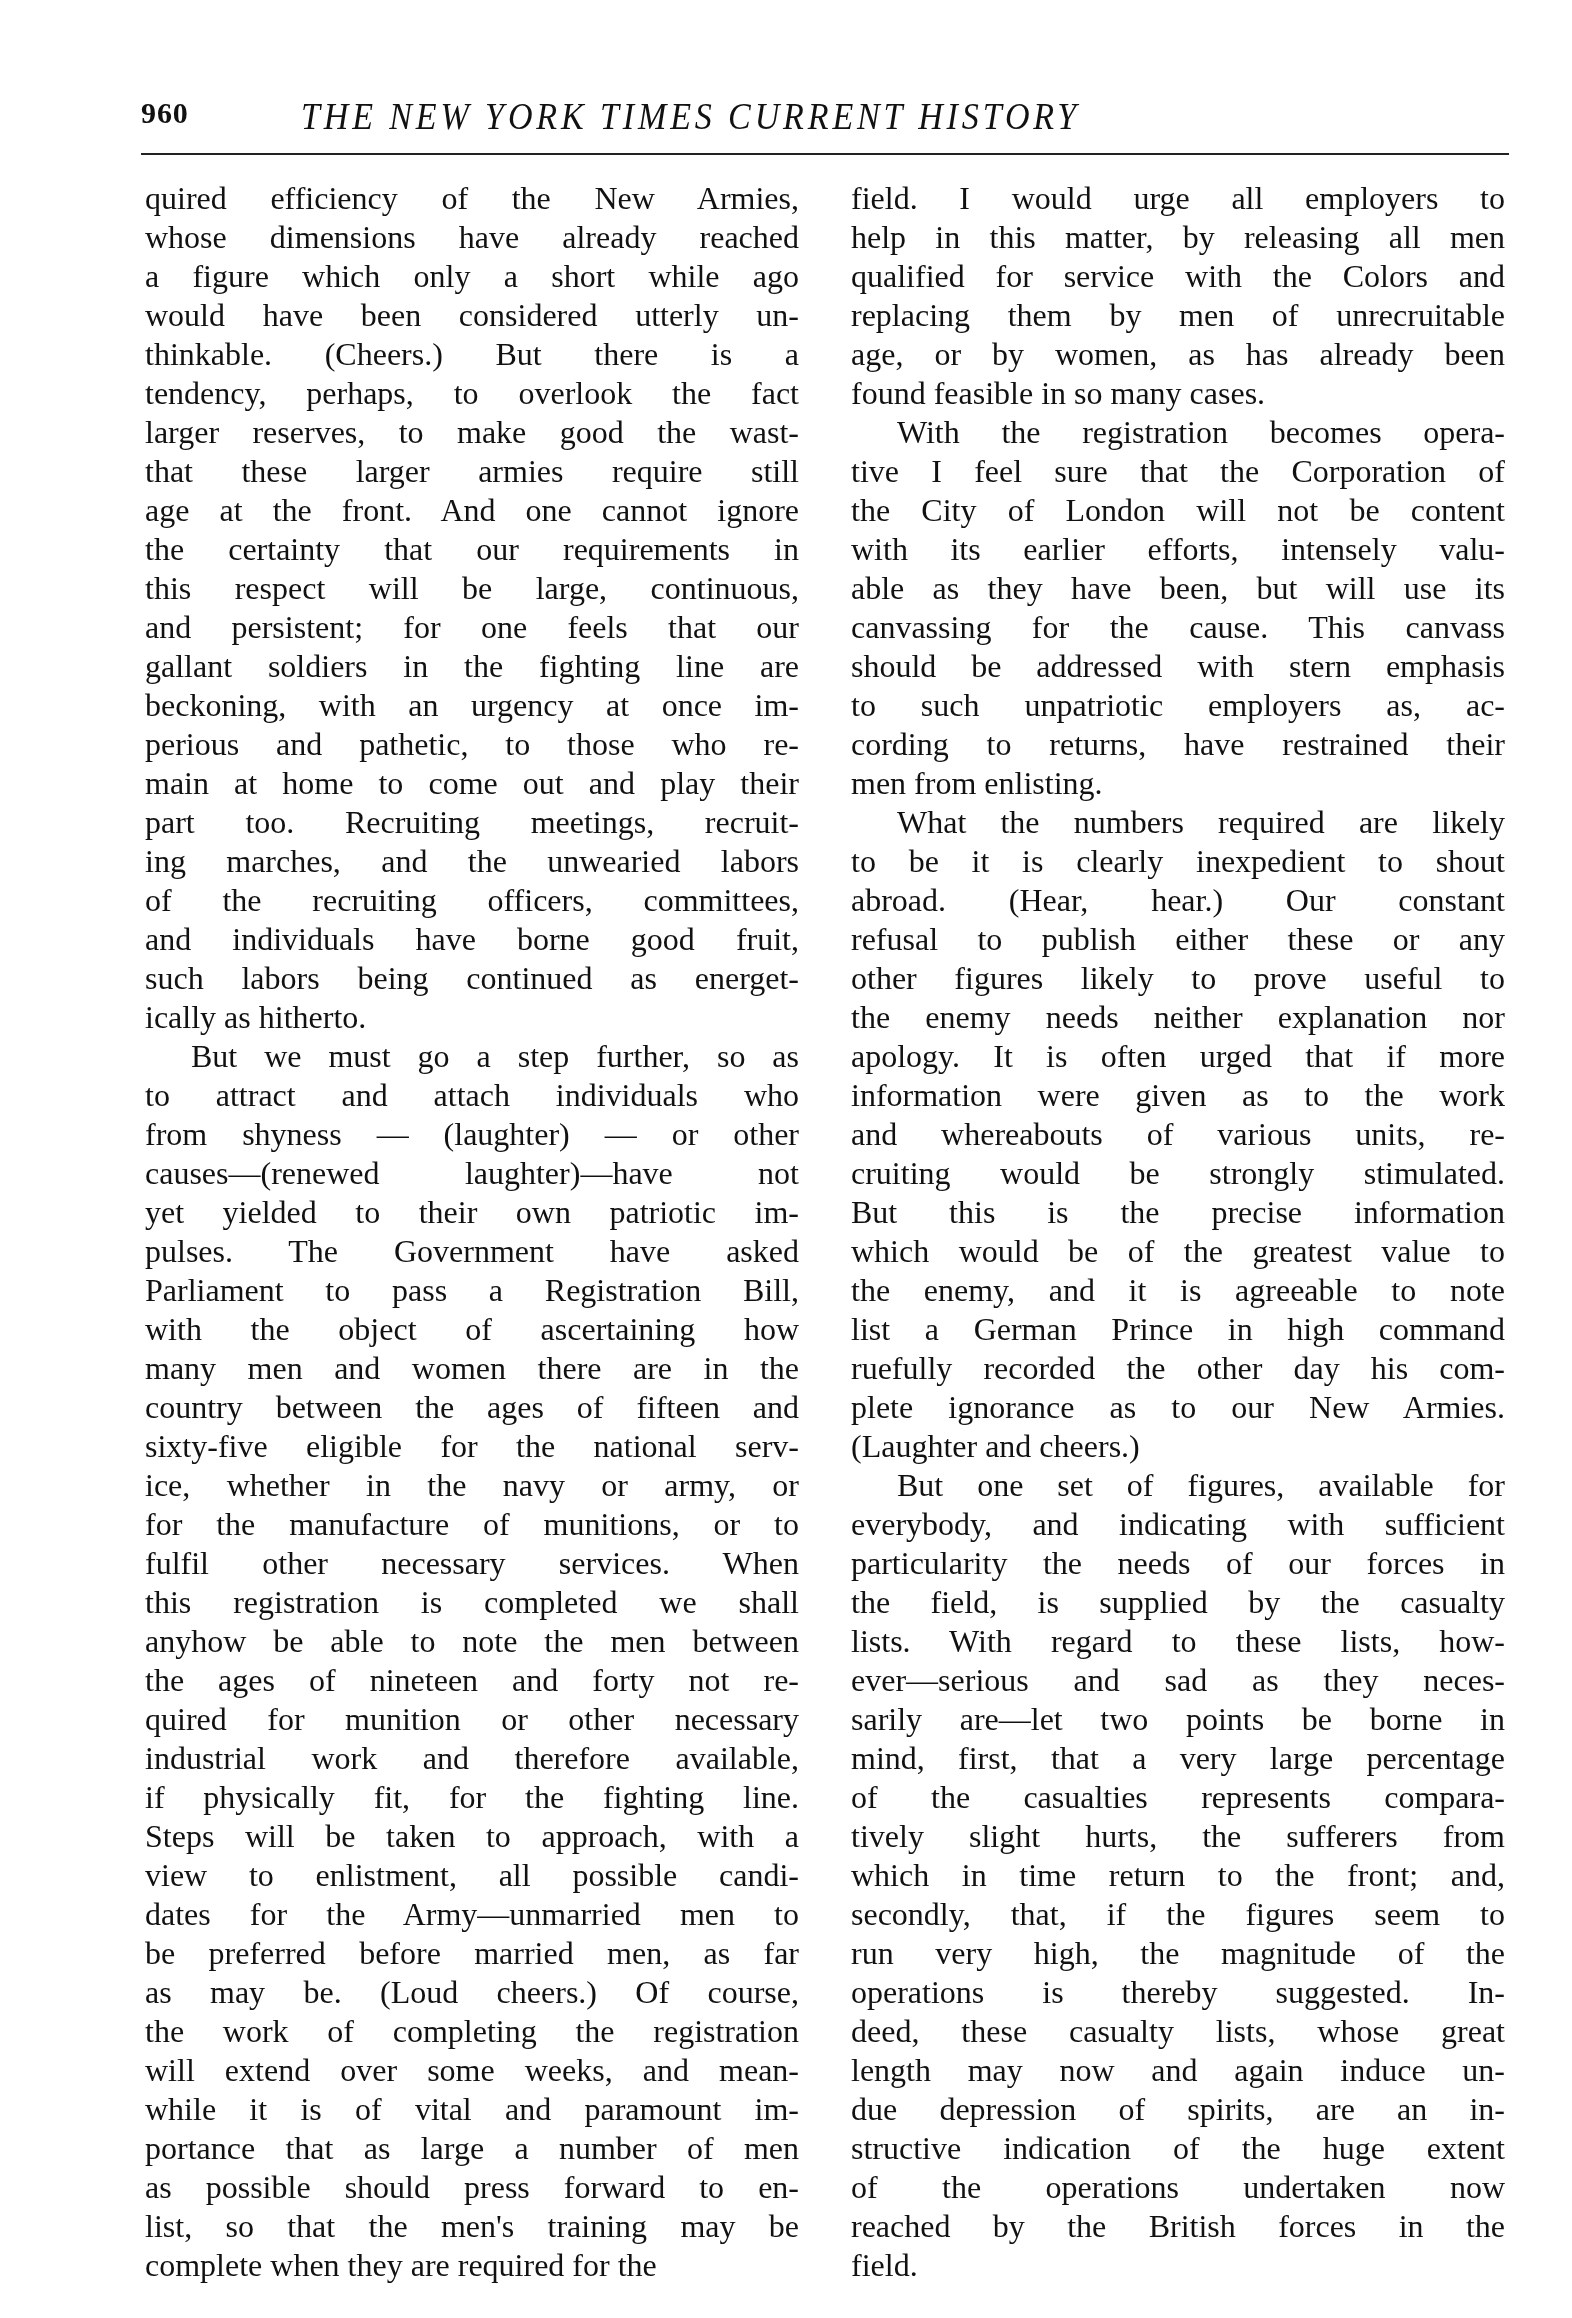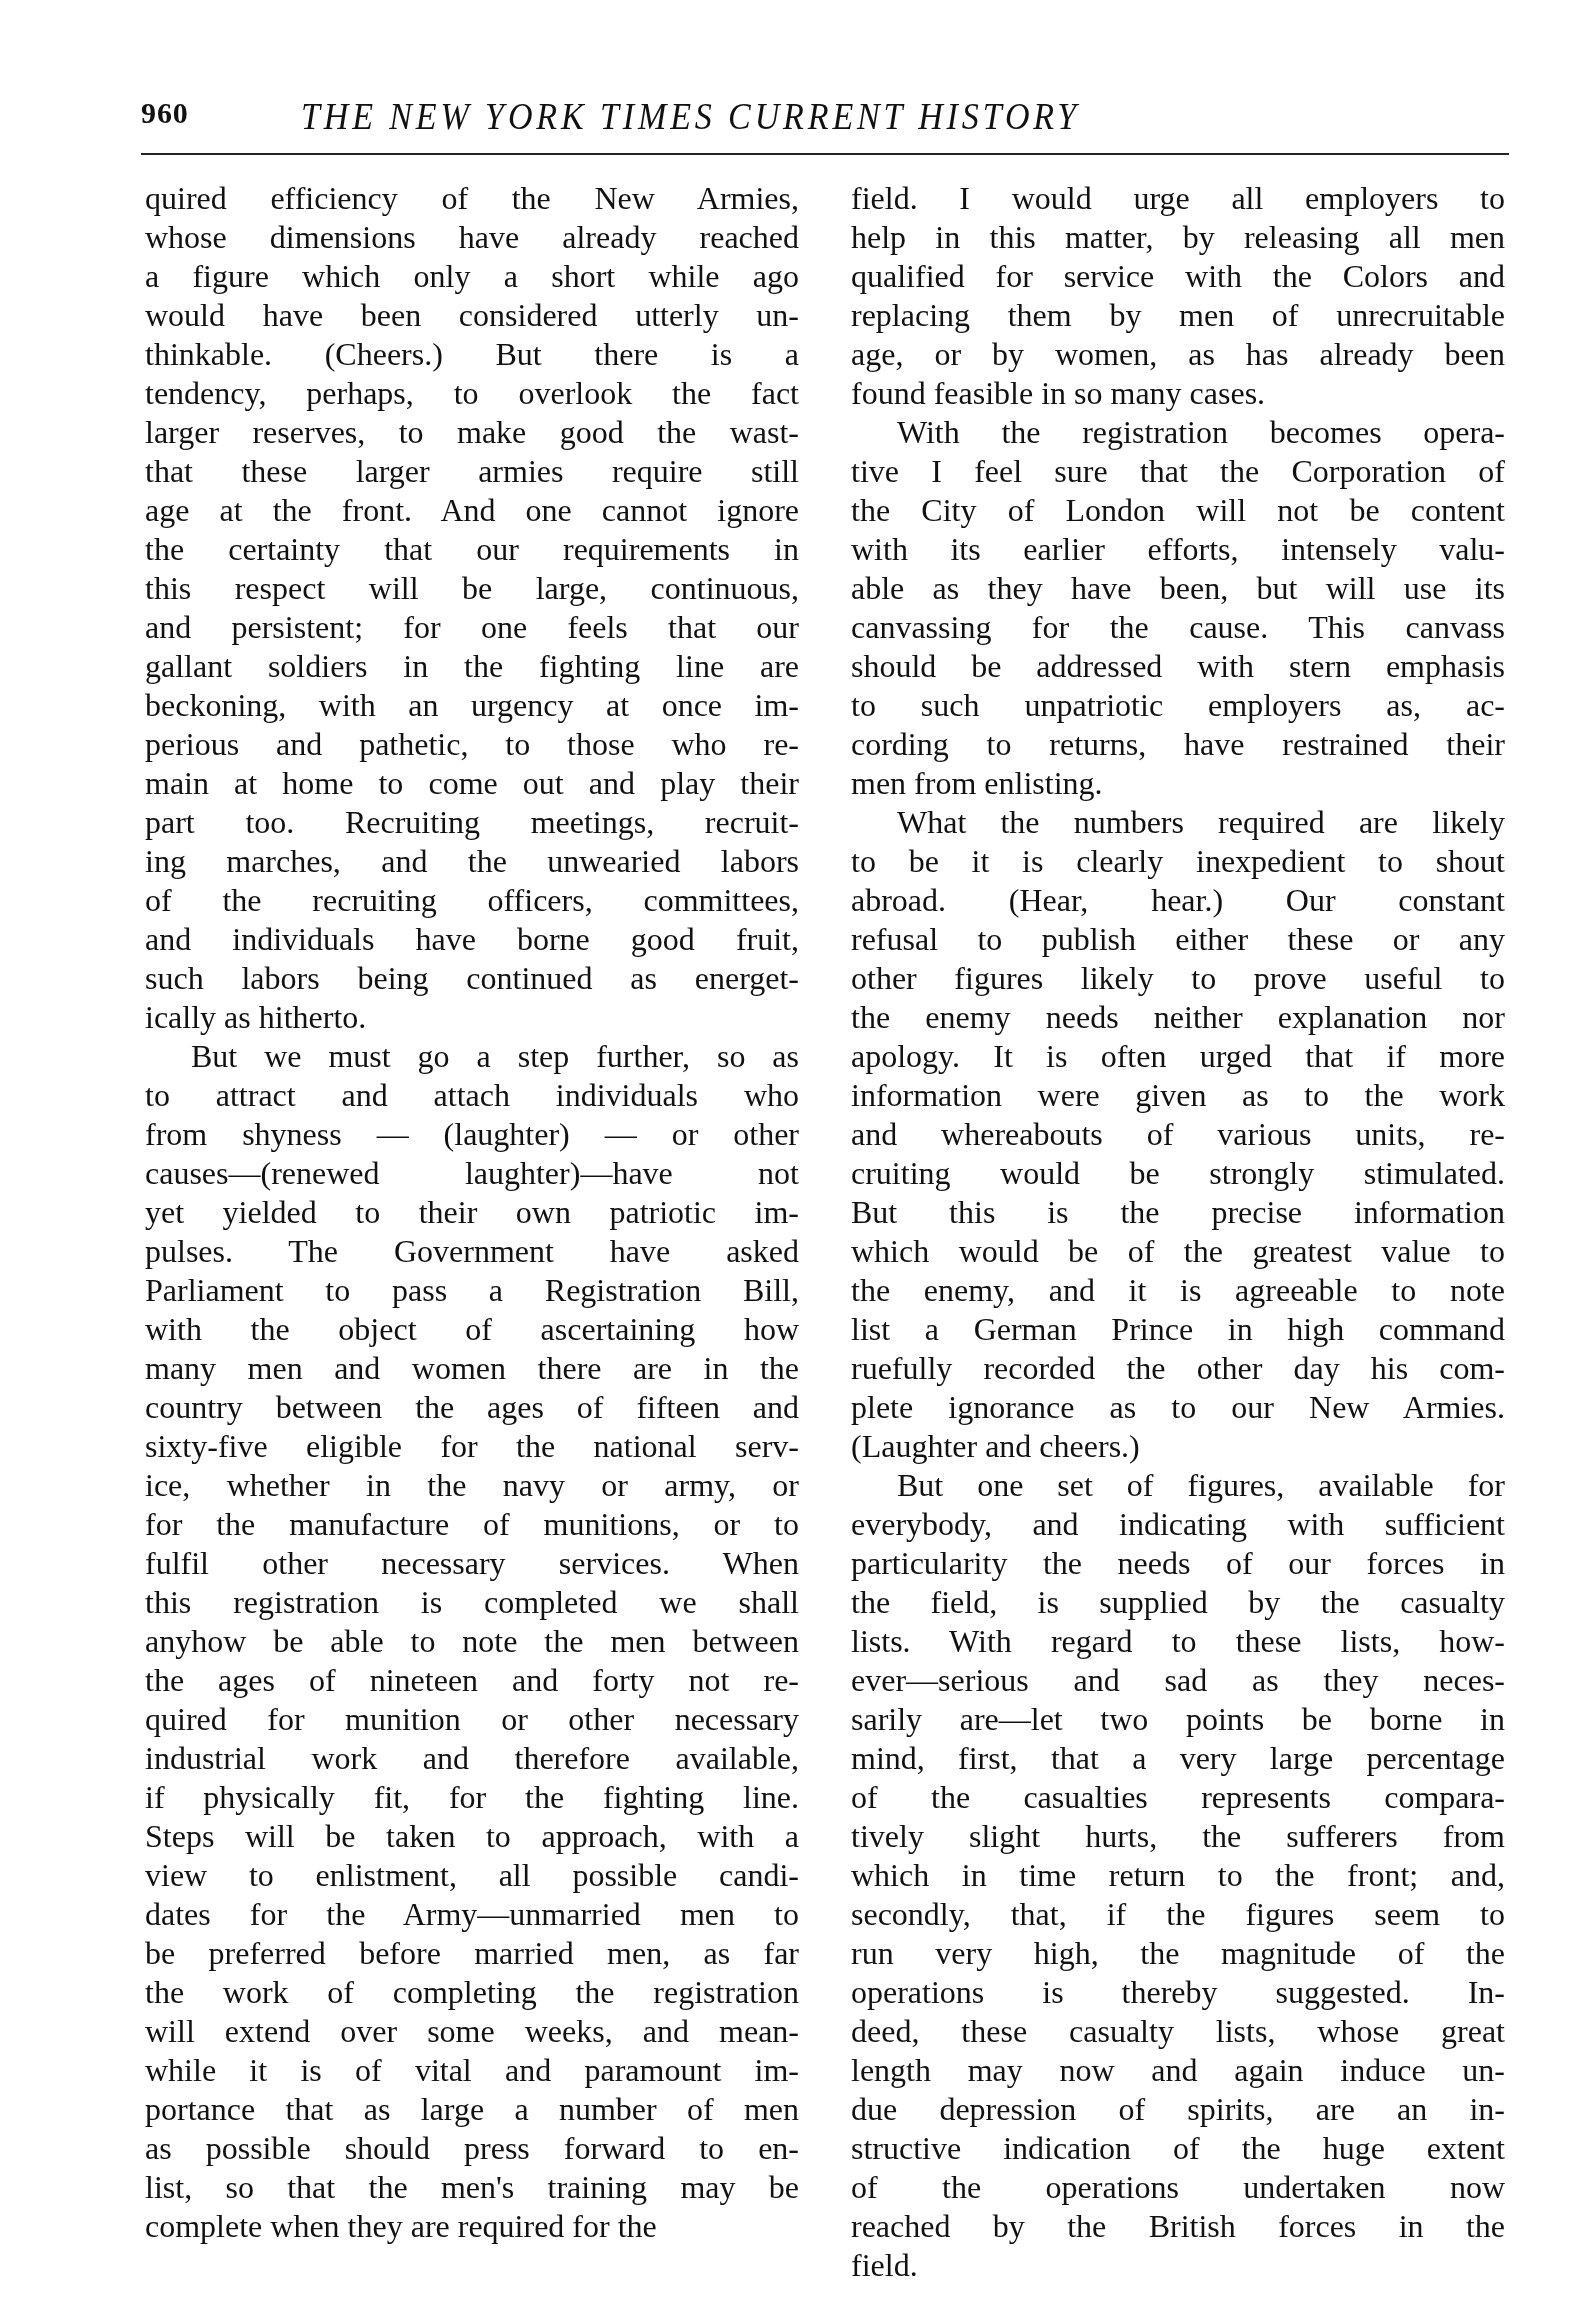--- a/index.html
+++ b/index.html
@@ -70,20 +70,21 @@
     <span class="line">this registration is completed we shall</span>
     <span class="line">anyhow be able to note the men between</span>
     <span class="line">the ages of nineteen and forty not re-</span>
     <span class="line">quired for munition or other necessary</span>
     <span class="line">industrial work and therefore available,</span>
     <span class="line">if physically fit, for the fighting line.</span>
     <span class="line">Steps will be taken to approach, with a</span>
     <span class="line">view to enlistment, all possible candi-</span>
     <span class="line">dates for the Army—unmarried men to</span>
     <span class="line">be preferred before married men, as far</span>
+    <span class="line">as may be. (Loud cheers.) Of course,</span>
     <span class="line">the work of completing the registration</span>
     <span class="line">will extend over some weeks, and mean-</span>
     <span class="line">while it is of vital and paramount im-</span>
     <span class="line">portance that as large a number of men</span>
     <span class="line">as possible should press forward to en-</span>
     <span class="line">list, so that the men's training may be</span>
     <span class="line last">complete when they are required for the</span>
   </div>
 <div class="column col-right" id="col-right">
     <span class="line">field. I would urge all employers to</span>

